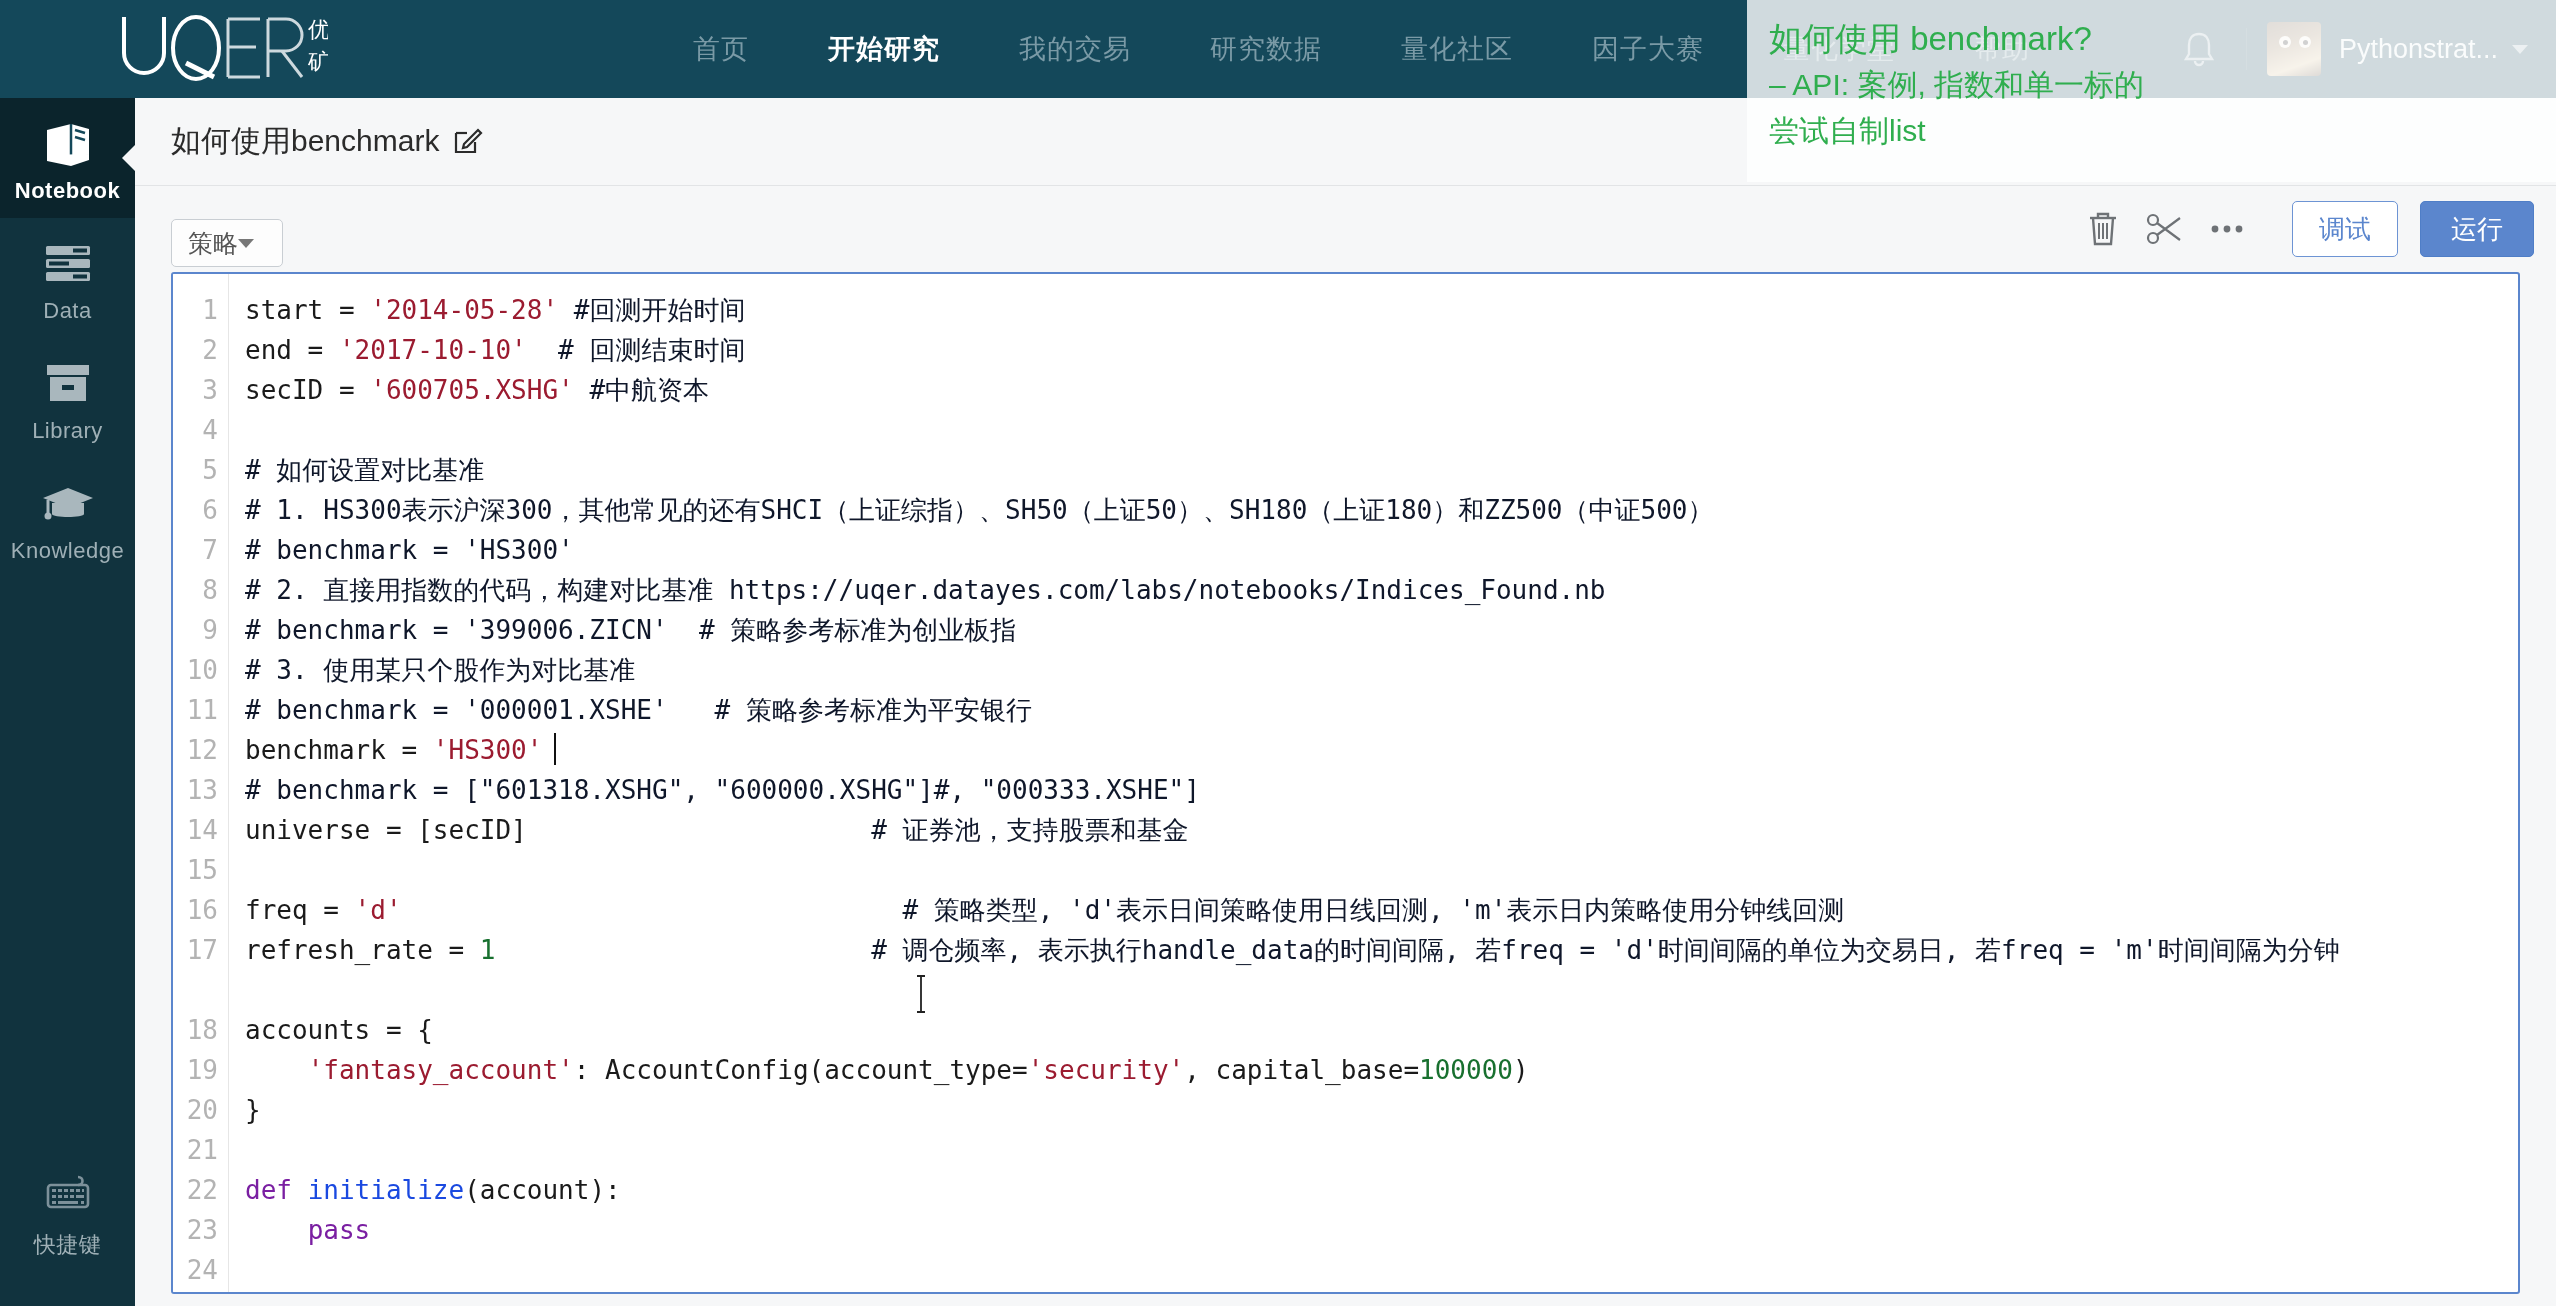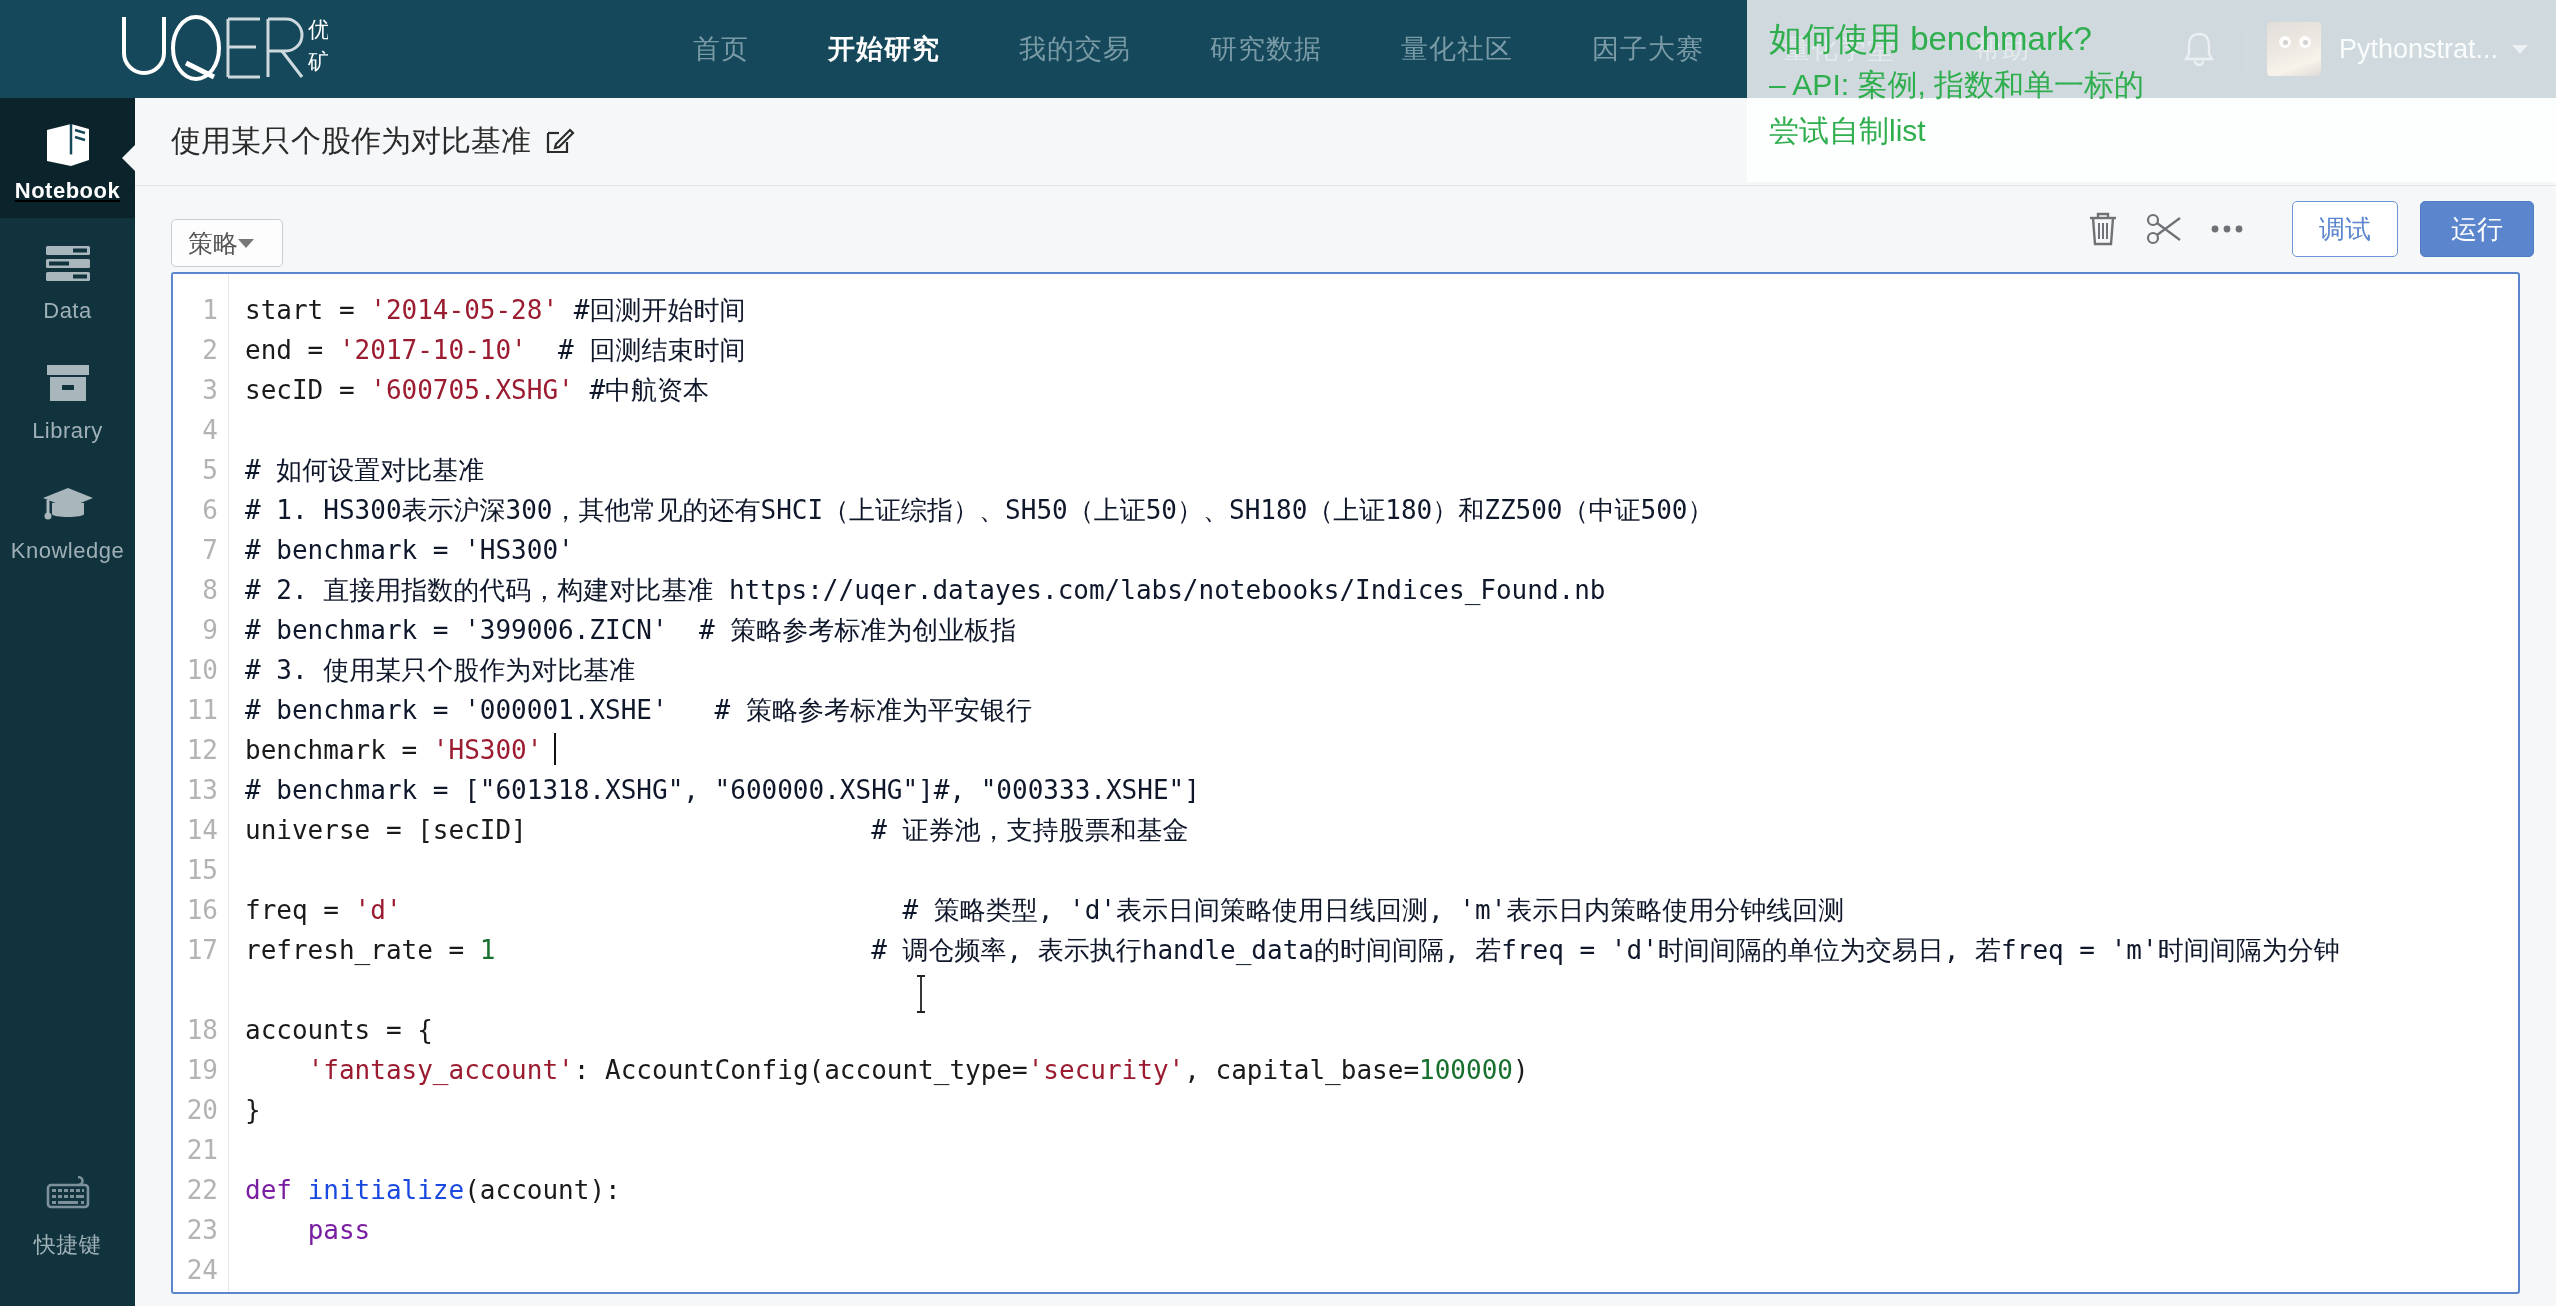--- a/index.html
+++ b/index.html
@@ -66,21 +66,21 @@
 
   
   #sidebar {
     position: absolute; left: 0; top: 98px; width: 135px; height: 1208px;
     background: #11333e; z-index: 20;
   }
   .side-item {
     width: 135px; padding: 18px 0 14px 0; text-align: center; cursor: pointer;
     position: relative;
   }
-  .side-item.active { background: #0b242c; text-decoration: underline; }
+  .side-item.active { background: #0b242c; }
   .side-item.active::after {
     content:''; position:absolute; right:-1px; top:50%; margin-top:-14px;
     width:0;height:0; border-top:14px solid transparent;
     border-bottom:14px solid transparent; border-right:14px solid #f6f7f8;
   }
   .side-ico { height: 54px; display:flex; align-items:center; justify-content:center; }
   .side-lbl {
     color: #9fb0b6; font-size: 22px; margin-top: 8px; letter-spacing:.5px;
   }
   .side-item.active .side-lbl { color: #ffffff; font-weight: bold; }
@@ -295,21 +295,21 @@
         </g>
       </svg>
     </div>
     <div class="side-lbl">快捷键</div>
   </div>
 </div>
 
 <div id="main">
 
   <div id="nbheader">
-    <span id="nbtitle">使用某只个股作为对比基准</span>
+    <span id="nbtitle">如何使用benchmark</span>
     <span id="edit-ico">
       <svg width="30" height="30" viewBox="0 0 30 30">
         <path d="M3 8 L3 27 L22 27 L22 17" fill="none" stroke="#2b2b2b" stroke-width="2.2"></path>
         <path d="M3 8 L14 8" fill="none" stroke="#2b2b2b" stroke-width="2.2"></path>
         <path d="M11 19 L25 5 L28 8 L14 22 L10 23 Z" fill="none" stroke="#2b2b2b" stroke-width="2.2"></path>
       </svg>
     </span>
   </div>
 
   <div id="toolbar">

